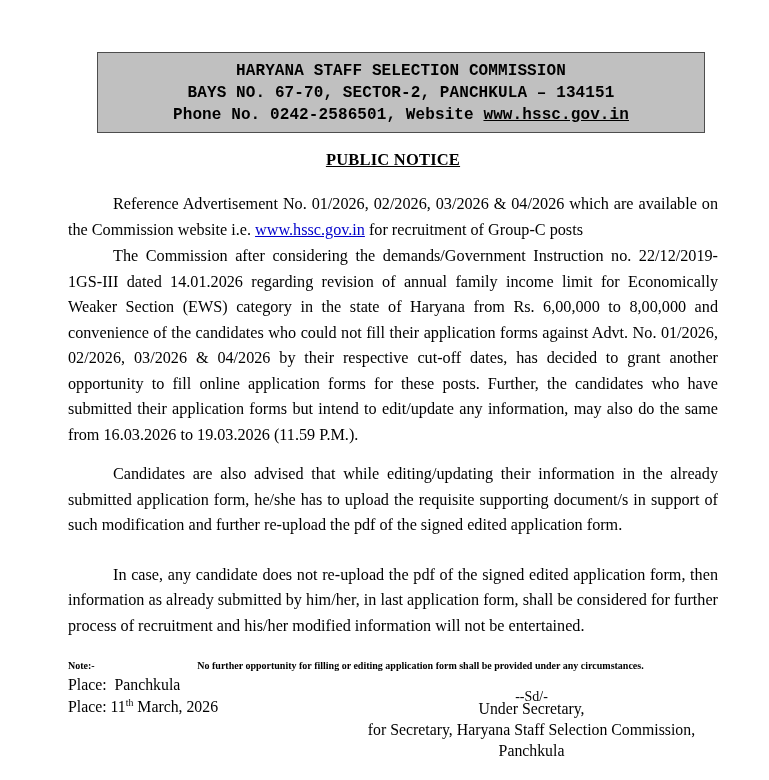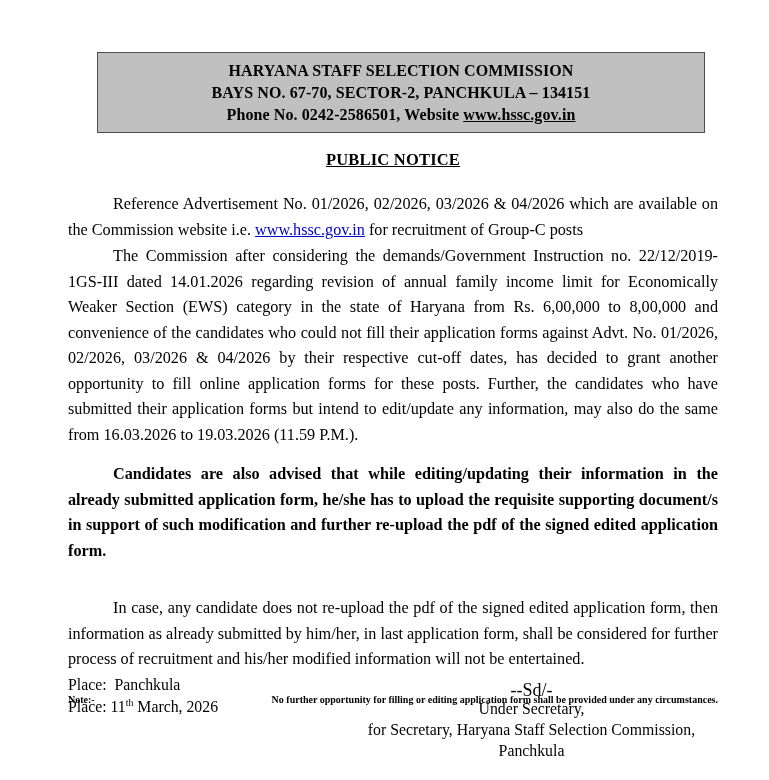--- a/index.html
+++ b/index.html
@@ -39,20 +39,21 @@
     align-items: center;
     justify-content: center;
   }
   .header-line {
     font-weight: bold;
     font-size: 16.5px;
     line-height: 22px;
     text-align: center;
     white-space: nowrap;
     letter-spacing: 0.1px;
+    font-family: Liberation Mono, monospace;
   }
   .header-line-1 { font-size: 16px; }
   .header-line-2 { font-size: 16px; }
   .header-line-3 { font-size: 16px; }
   .header-link {
     text-decoration: underline;
     color: #000000;
     font-weight: bold;
   }
 
@@ -78,23 +79,23 @@
     font-size: 16.2px;
     line-height: 25.5px;
     text-align: justify;
     text-justify: inter-word;
     text-indent: 45px;
     hyphens: none;
   }
   p.para.tight { margin-bottom: 1px; }
 
   p.para.bold-para {
-    font-weight: bold;
+    font-weight: normal;
     margin-top: 3px;
-    margin-bottom: 32px;
+    margin-bottom: 24px;
   }
 
   .link-blue {
     color: #0000cc;
     text-decoration: underline;
   }
 
   
   .note-block {
     margin: 14px 0 0 0;
@@ -104,38 +105,38 @@
     display: flex;
     align-items: flex-start;
   }
   .note-label {
     flex: 0 0 auto;
     width: 55px;
     font-weight: bold;
   }
   .note-text {
     flex: 1 1 auto;
-    text-align: right;
+    text-align: center;
   }
 
   
   .footer {
     position: absolute;
     left: 68px;
     top: 668px;
     width: 650px;
     height: 100px;
   }
   .sd-line {
     position: absolute;
     left: 277px;
-    top: 12px;
+    top: 18px;
     width: 373px;
     text-align: center;
-    font-size: 18px;
+    font-size: 14px;
     line-height: 21px;
   }
   .sign-lines {
     position: absolute;
     left: 277px;
     top: 30px;
     width: 373px;
     text-align: center;
     font-size: 15.8px;
     line-height: 21px;

